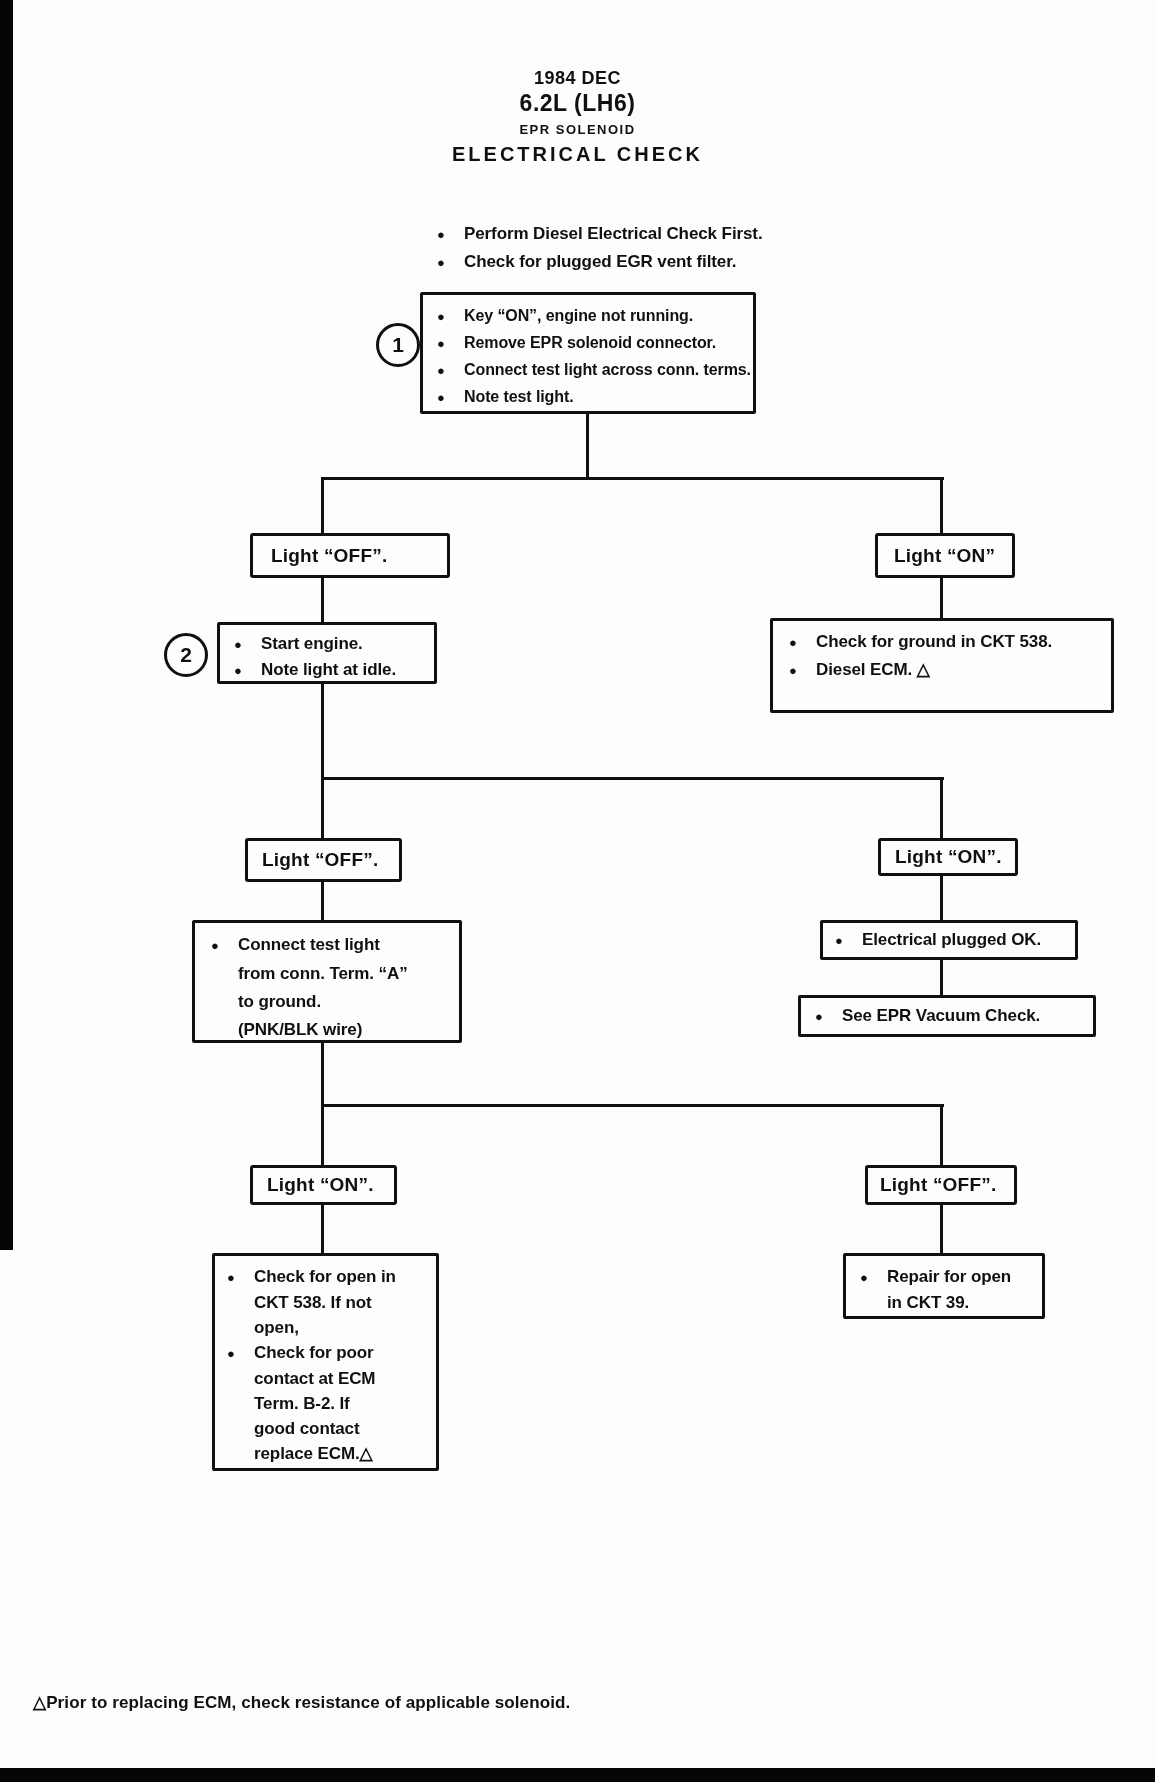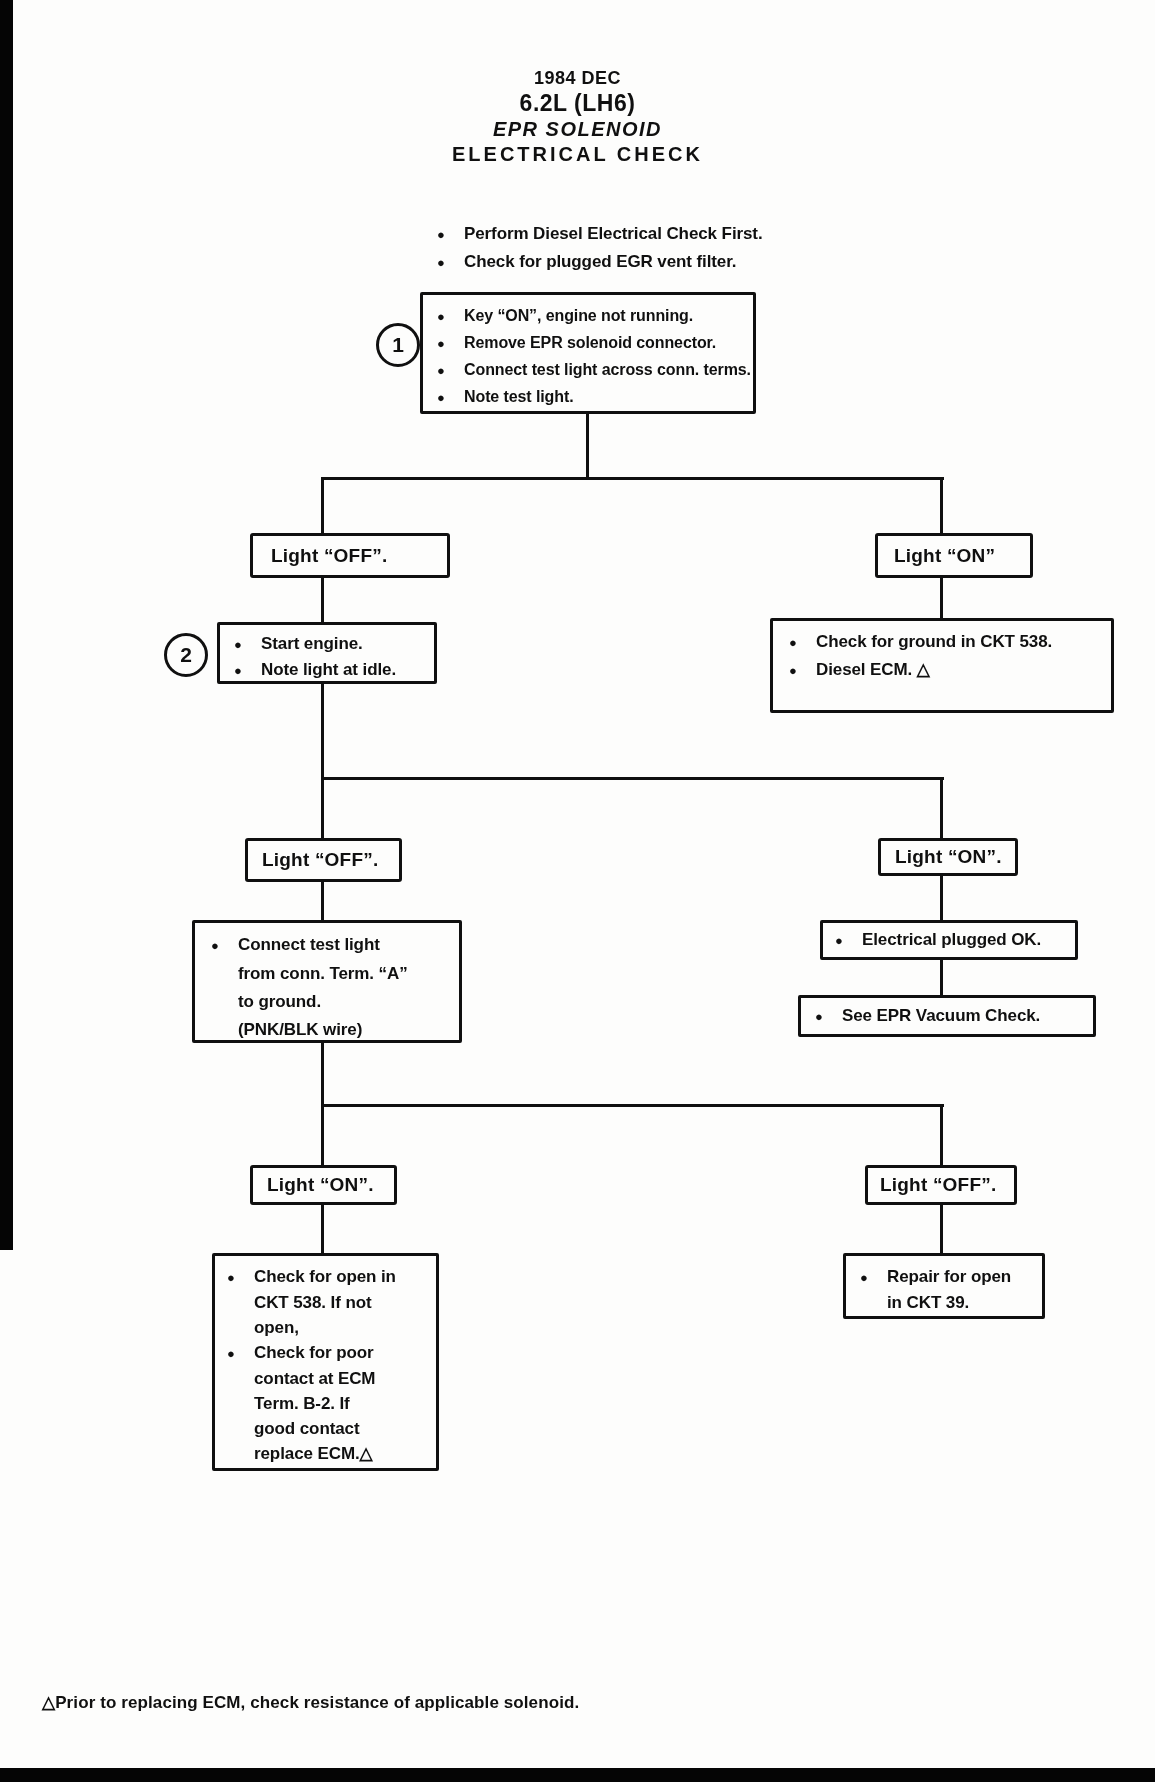--- a/index.html
+++ b/index.html
@@ -7,37 +7,37 @@
   .page {
     position:relative; width:1155px; height:1782px; background:#fdfdfc;
     font-family:"Liberation Sans", sans-serif; font-weight:700; color:#101010;
     overflow:hidden; margin:0 auto;
   }
   .scanbar { position:absolute; background:#050505; }
   .cline   { position:absolute; background:#101010; }
   .title { position:absolute; left:0; top:66px; width:1155px; text-align:center; }
   .t1 { font-size:18px; line-height:24px; letter-spacing:0.5px; }
   .t2 { font-size:23px; line-height:27px; letter-spacing:0.5px; }
-  .t3 { font-size:20px; line-height:25px; letter-spacing:1.5px;font-style:italic; }
+  .t3 { font-size:13px; line-height:25px; letter-spacing:1.5px; }
   .t4 { font-size:20px; line-height:25px; letter-spacing:3px; }
   .box  { position:absolute; border:3px solid #101010; background:#fdfdfc; border-radius:2px; }
   .lbox { position:absolute; border:3px solid #101010; background:#fdfdfc; border-radius:3px;
           display:flex; align-items:center; font-size:19px; letter-spacing:0.2px;text-align:right; }
   .circle { position:absolute; width:44px; height:44px; border:3px solid #101010; border-radius:50%;
             display:flex; align-items:center; justify-content:center; font-size:21px; background:#fdfdfc; }
   .bl { display:flex; align-items:baseline; }
   .dot { flex:0 0 27px; font-size:13px; }
   .bt, .cl { white-space:nowrap; letter-spacing:-0.1px; }
   .cl { padding-left:27px; }
   .fs17 { font-size:17px; }
   .fs16 { font-size:16px; letter-spacing:-0.2px; }
   .lh25 { line-height:25px; } .lh26 { line-height:26px; }
   .lh27 { line-height:27px; } .lh28 { line-height:28px; }
   .intro { position:absolute; left:437px; top:220px; font-size:17px; line-height:27px; }
-  .footnote { position:absolute; left:42px; top:1688px; font-size:17px; line-height:29px; letter-spacing:0.1px; }
+  .footnote { position:absolute; left:33px; top:1688px; font-size:17px; line-height:29px; letter-spacing:0.1px; }
   .footnote .f2 { padding-left:22px; }
   .vflex { display:flex; flex-direction:column; }
 </style>
 </head>
 <body>
 
 <div class="page">
 
   <div class="scanbar" style="left:0;top:0;width:13px;height:1250px"></div>
   <div class="scanbar" style="left:0;top:1768px;width:1155px;height:14px"></div>
@@ -98,21 +98,21 @@
     </div>
     <div class="bl">
       <span class="dot">●</span>
       <span class="bt">Note test light.</span>
     </div>
   </div>
 
   <div class="lbox" style="left:250px;top:533px;width:200px;height:45px;padding-left:18px">
     <span>Light “OFF”.</span>
   </div>
-  <div class="lbox" style="left:875px;top:533px;width:158px;height:45px;padding-left:16px">
+  <div class="lbox" style="left:875px;top:533px;width:140px;height:45px;padding-left:16px">
     <span>Light “ON”</span>
   </div>
 
   <div class="circle" style="left:164px;top:633px">
     <span>2</span>
   </div>
   <div class="box vflex fs17 lh25" style="left:217px;top:622px;width:220px;height:62px;padding:6px 0 0 14px">
     <div class="bl">
       <span class="dot">●</span>
       <span class="bt">Start engine.</span>

